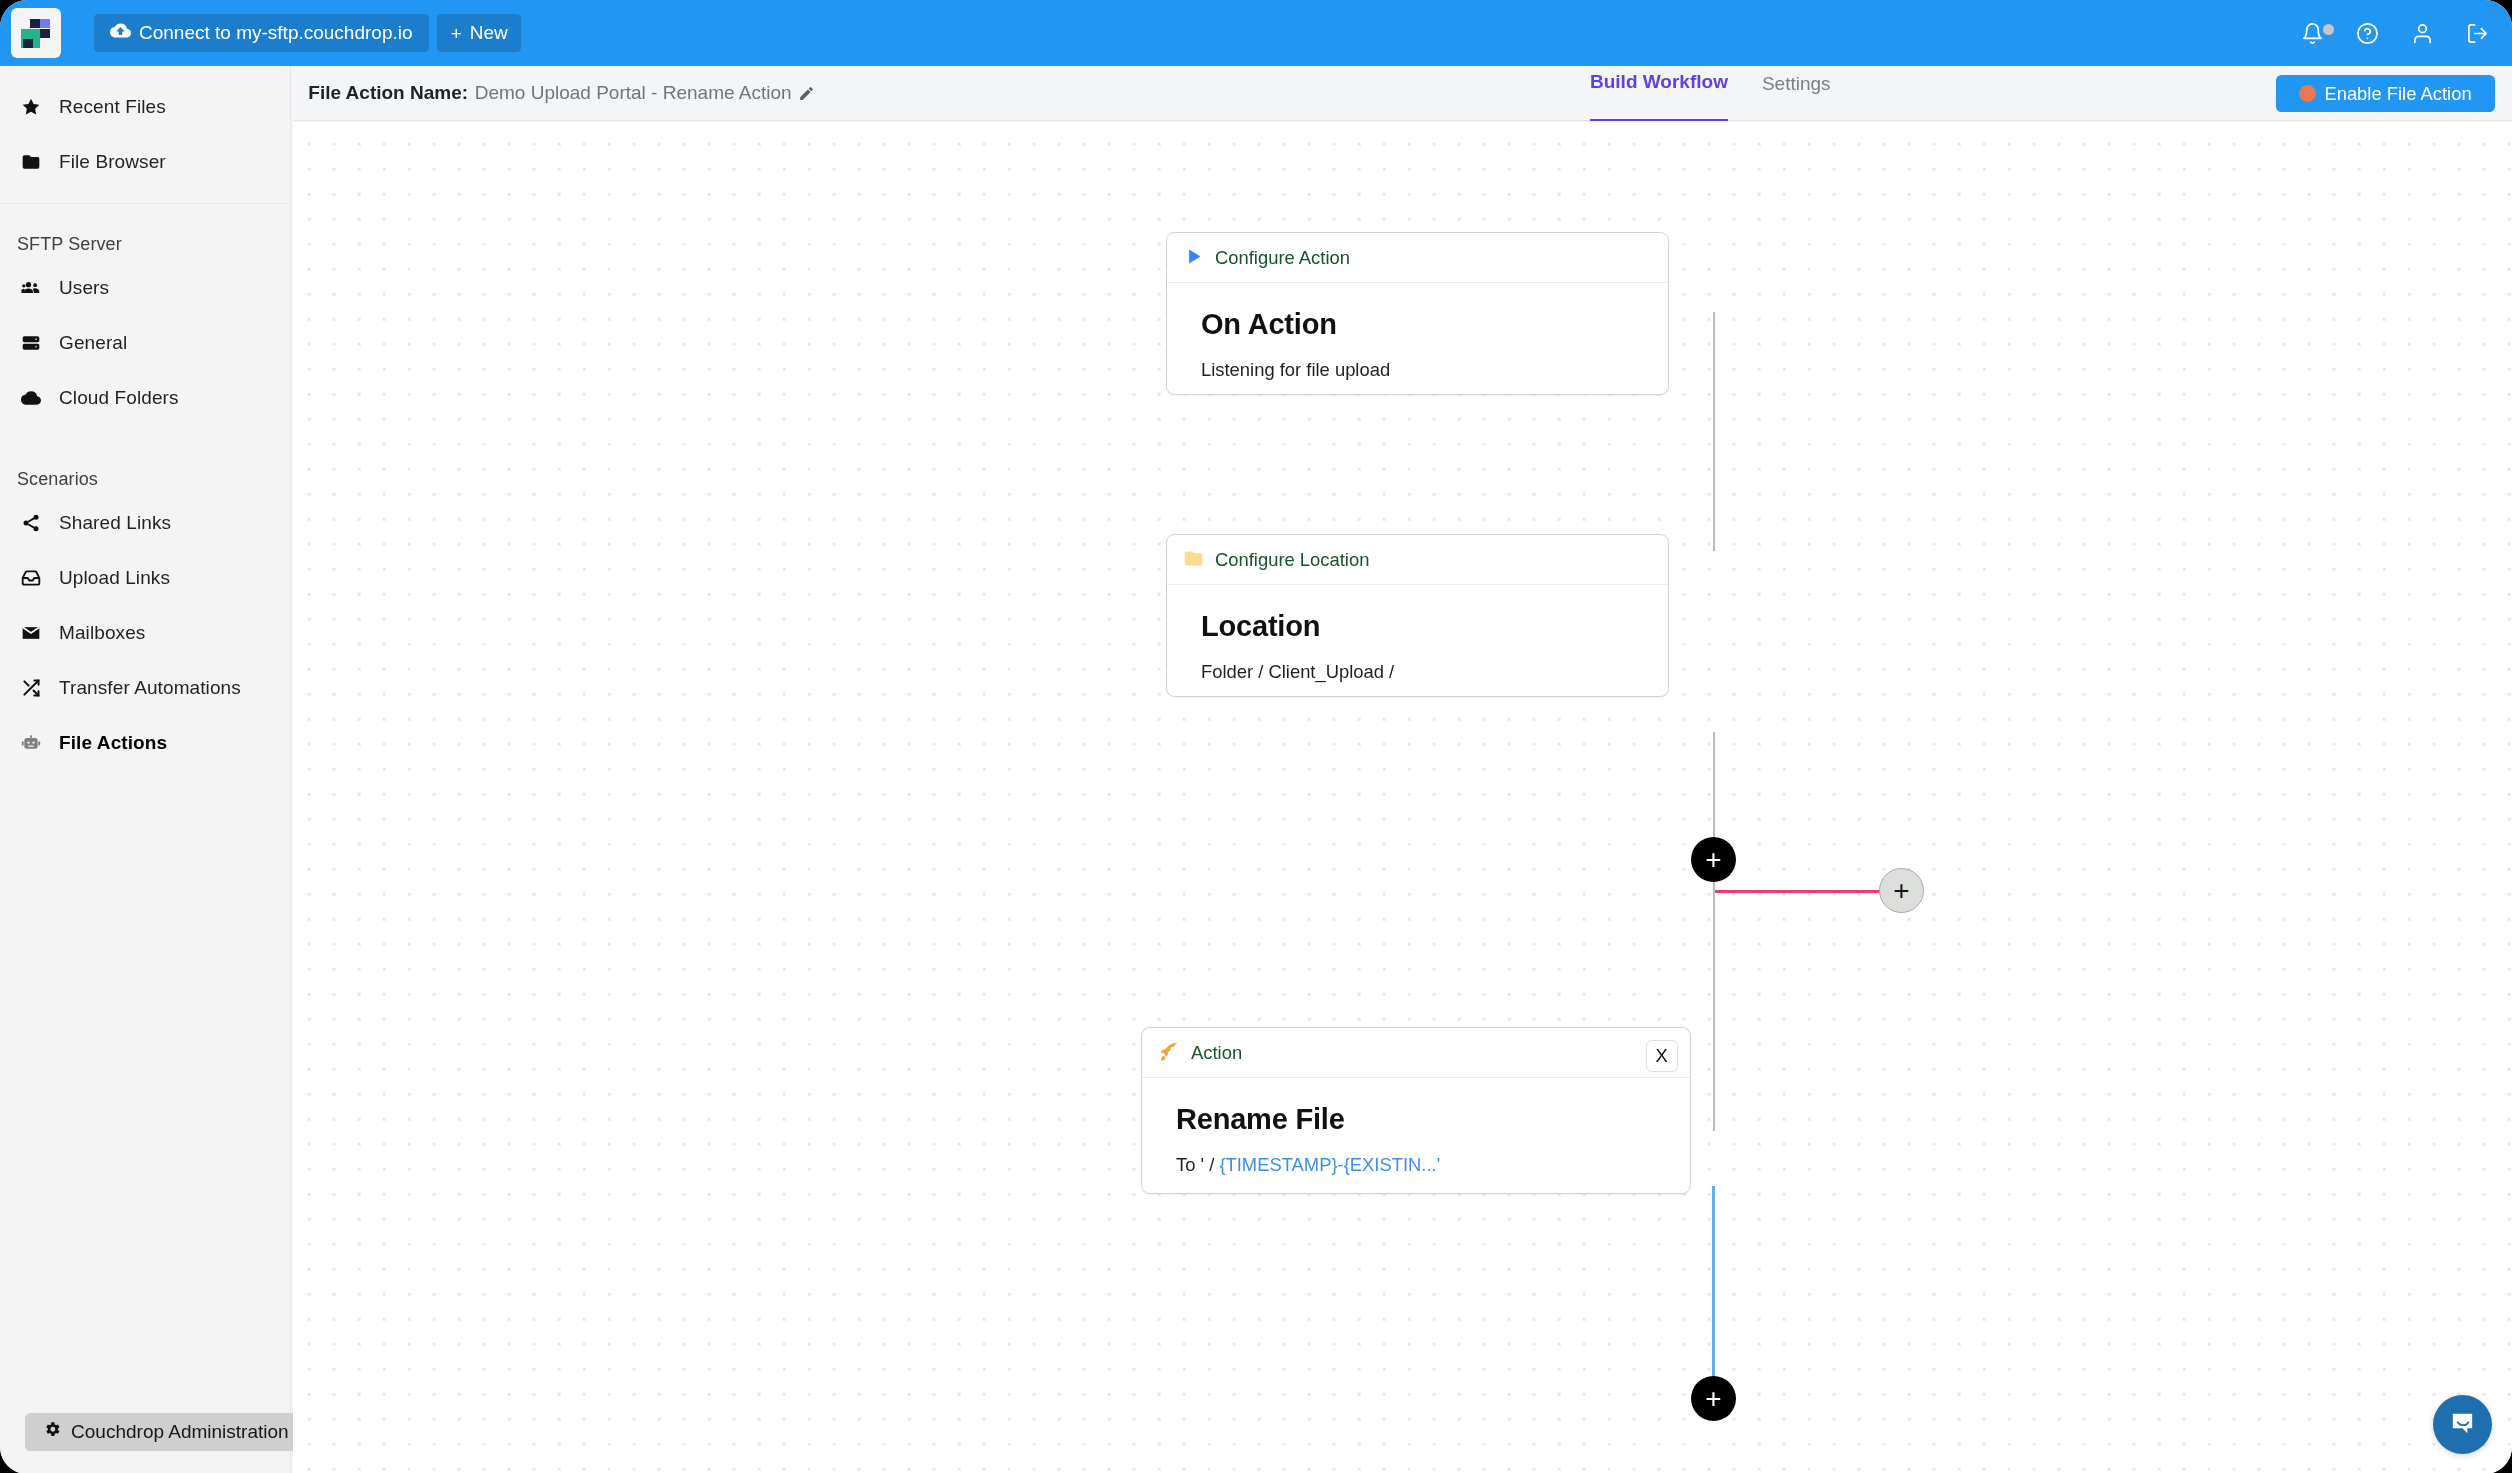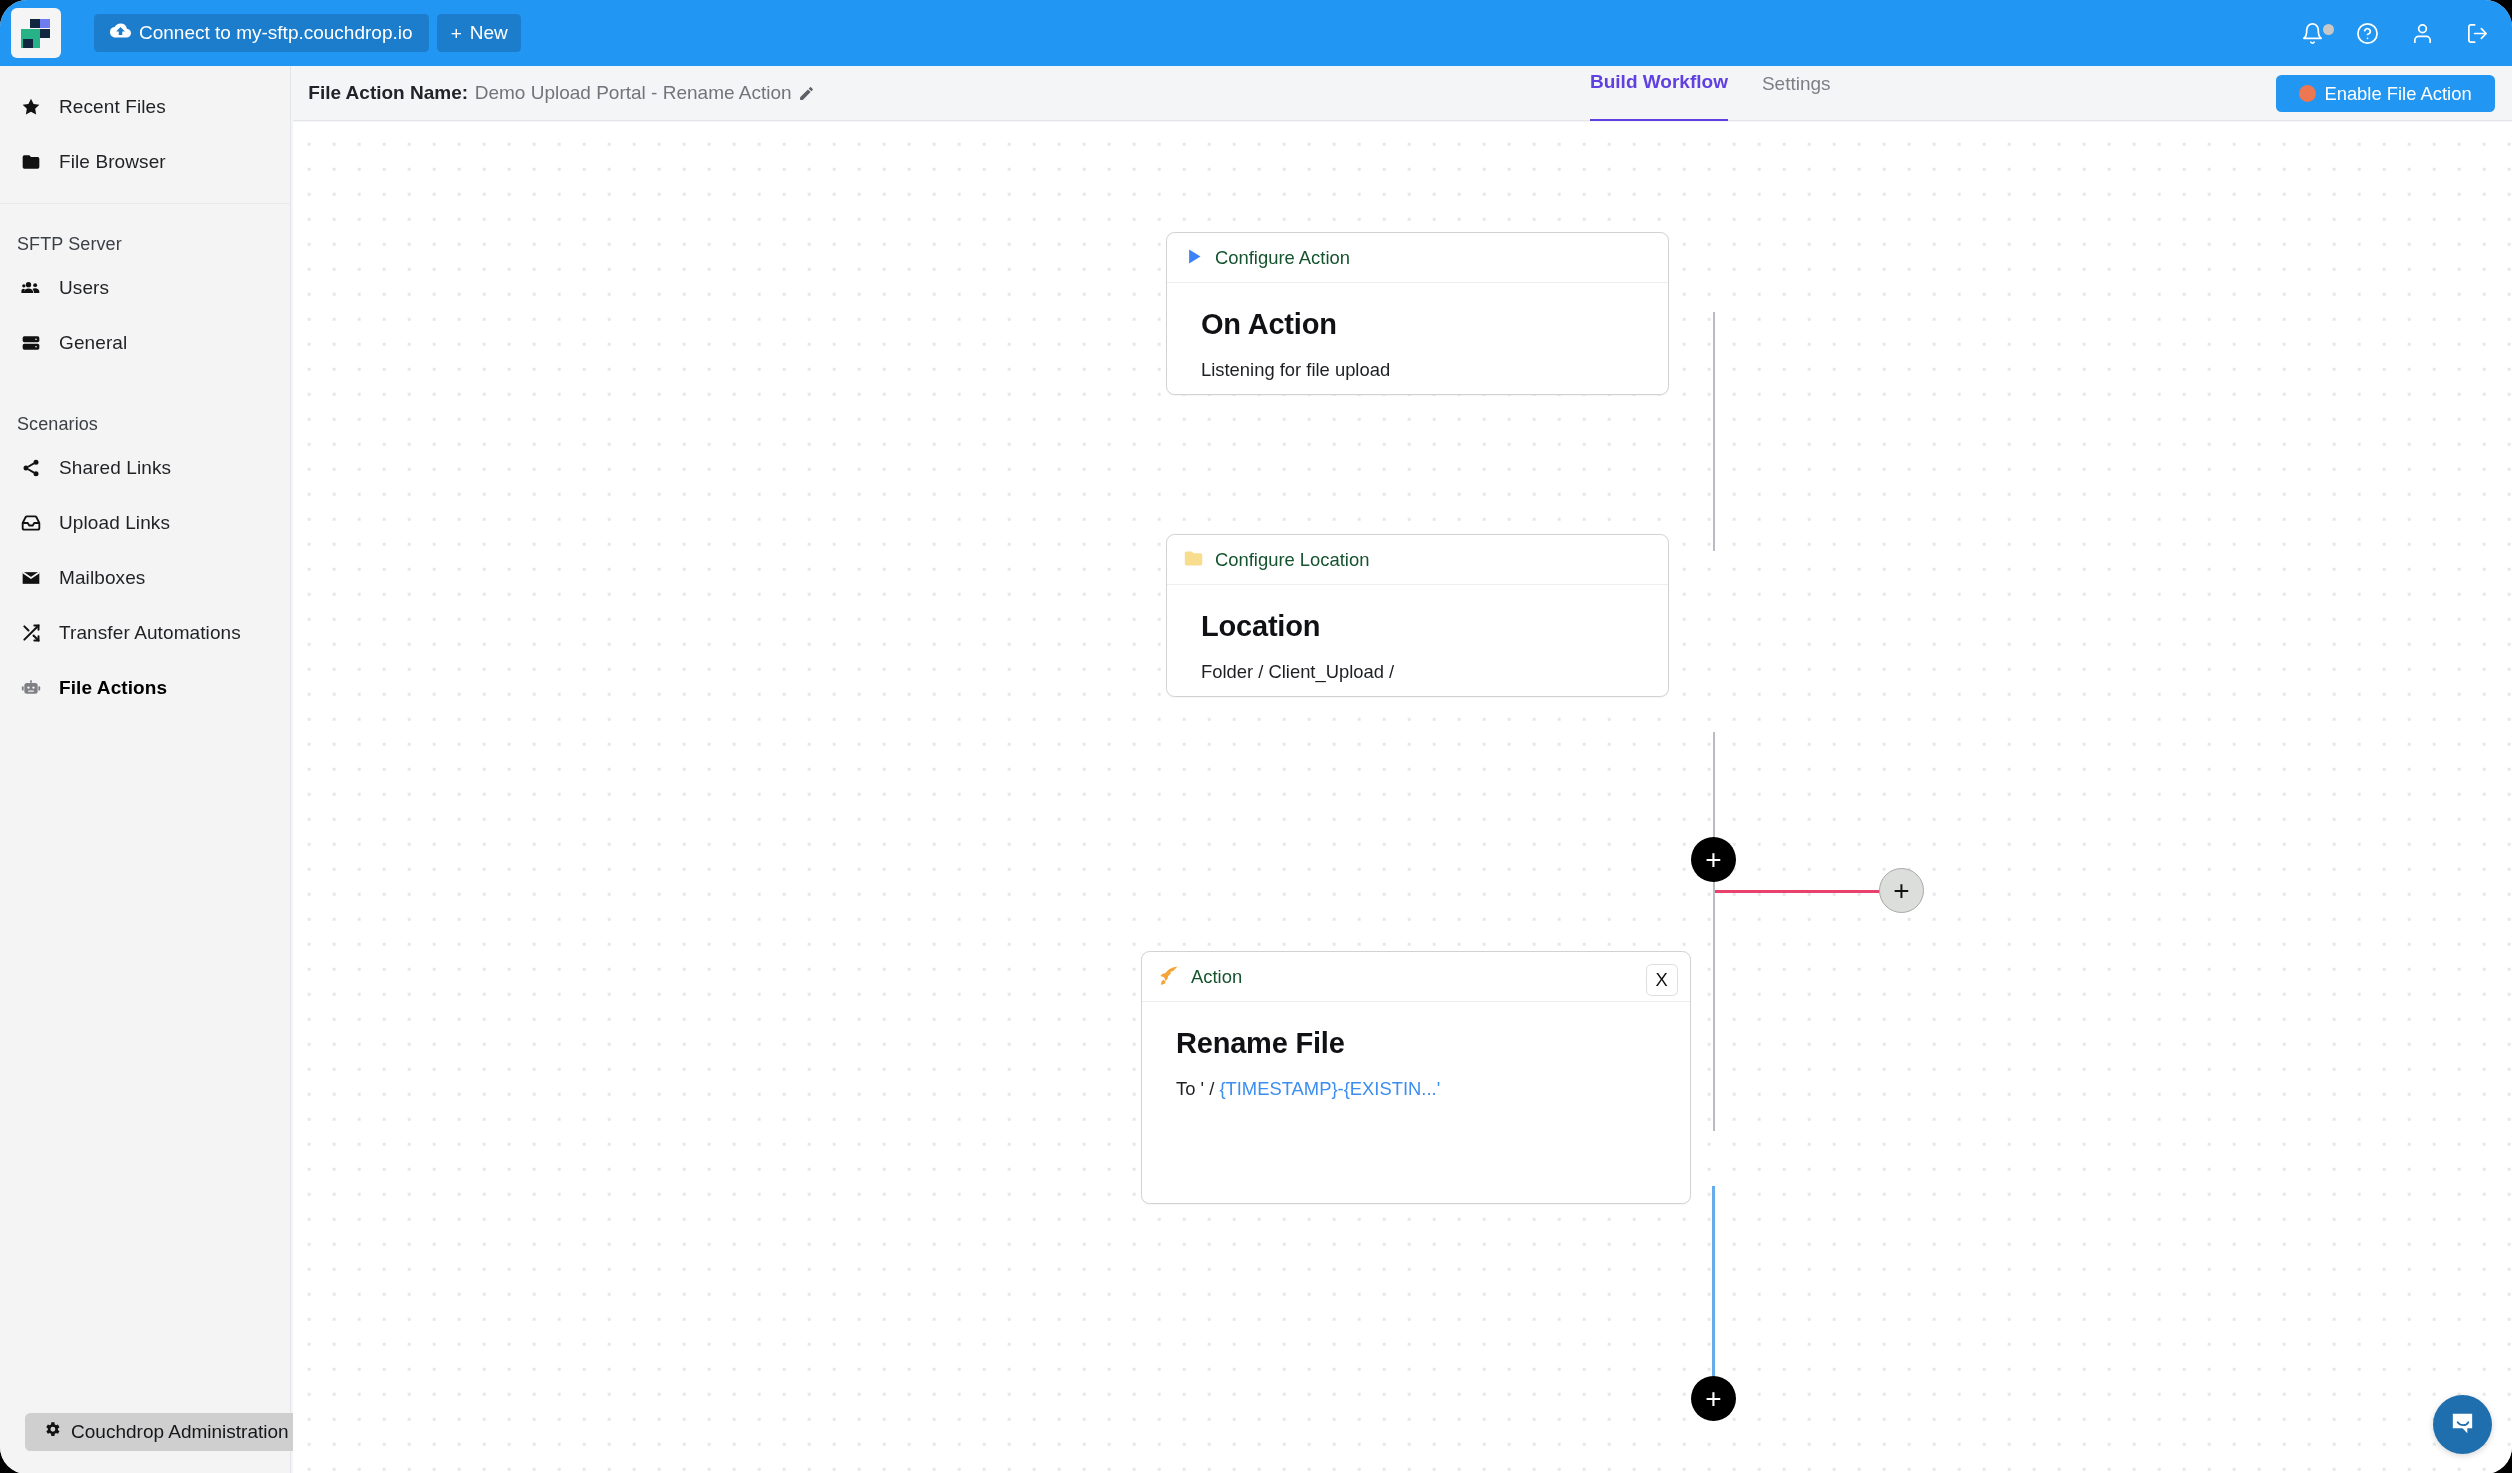--- a/index.html
+++ b/index.html
@@ -272,20 +272,28 @@
         <span class="s-ico">
           <svg width="20" height="20" viewBox="0 0 24 24" fill="currentColor">
               <rect x="2" y="4" width="20" height="7" rx="2"></rect>
               <rect x="2" y="13" width="20" height="7" rx="2"></rect>
               <circle cx="18" cy="7.5" r="1" fill="#f4f4f5"></circle>
               <circle cx="18" cy="16.5" r="1" fill="#f4f4f5"></circle>
             </svg>
         </span>
         <span class="s-label">General</span>
       </div>
+      <div class="side-item">
+        <span class="s-ico">
+          <svg width="20" height="20" viewBox="0 0 24 24" fill="currentColor">
+              <path d="M19.35 10.04A7.49 7.49 0 0 0 12 4a7.48 7.48 0 0 0-6.63 4.04A5.996 5.996 0 0 0 0 14c0 3.31 2.69 6 6 6h13c2.76 0 5-2.24 5-5 0-2.64-2.05-4.78-4.65-4.96z"></path>
+            </svg>
+        </span>
+        <span class="s-label">Cloud Folders</span>
+      </div>
     </div>
 
     <div class="side-group">
       <div class="side-head">Scenarios</div>
       <div class="side-item">
         <span class="s-ico">
           <svg width="20" height="20" viewBox="0 0 24 24" fill="currentColor">
               <circle cx="18" cy="5" r="3"></circle>
               <circle cx="18" cy="19" r="3"></circle>
               <circle cx="6" cy="12" r="3"></circle>
@@ -405,21 +413,21 @@
         <span class="h-title">Configure Location</span>
       </div>
       <div class="node-body">
         <div class="node-title">Location</div>
         <div class="node-sub">Folder / Client_Upload /</div>
       </div>
     </div>
 
     <div class="plus-dark" style="left:1398px; top:715px;">+</div>
 
-    <div class="node" style="left:848px; top:829px; width:550px; height:253px;">
+    <div class="node" style="left:848px; top:905px; width:550px; height:167px;">
       <div class="node-head">
         <span>
           <svg width="22" height="22" viewBox="0 0 24 24" fill="#f5a43a">
               <path d="M21 2s-6.5.2-10.4 4.1L7.8 9 5 9.6 2.6 12l3.5 1.1.9.9L8.1 17.5 10.5 15l.6-2.8 2.9-2.8C17.9 5.5 21 2 21 2z"></path>
               <path d="M4.5 17.2c-1 1-1.3 4.3-1.3 4.3s3.3-.3 4.3-1.3a2.1 2.1 0 1 0-3-3z"></path>
               <circle cx="15.2" cy="8.2" r="1.5" fill="#fff"></circle>
             </svg>
         </span>
         <span class="h-title">Action</span>
         <span class="close-box">X</span>

